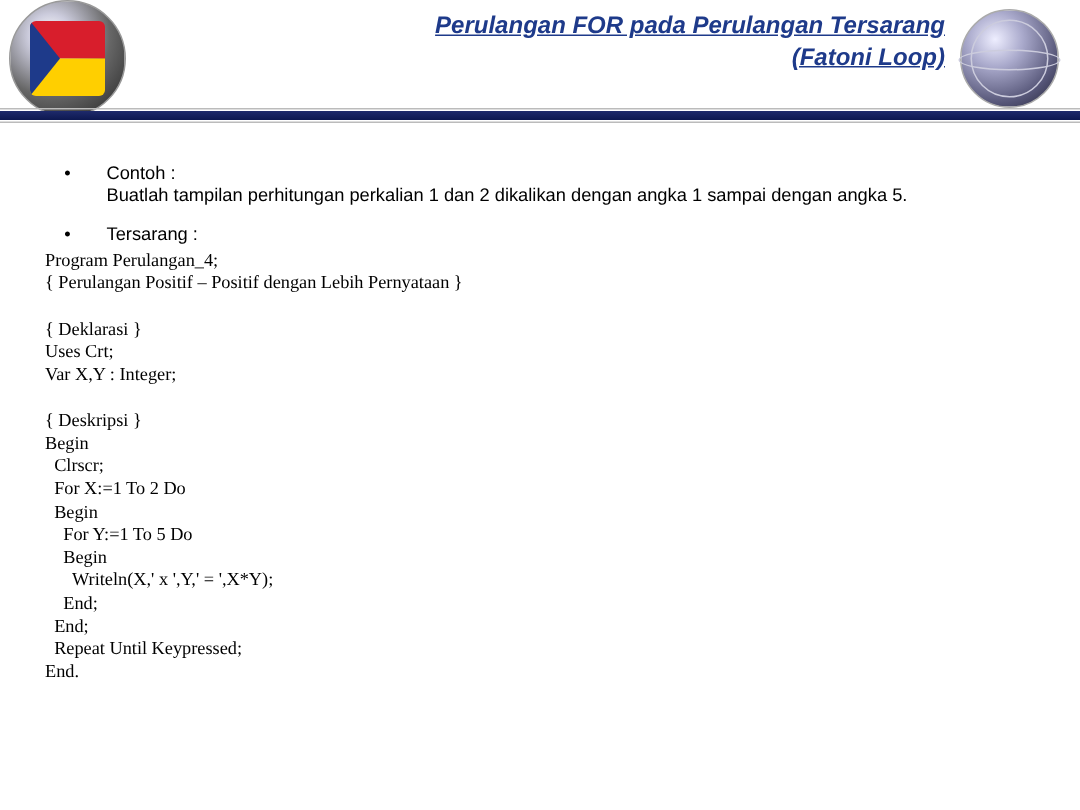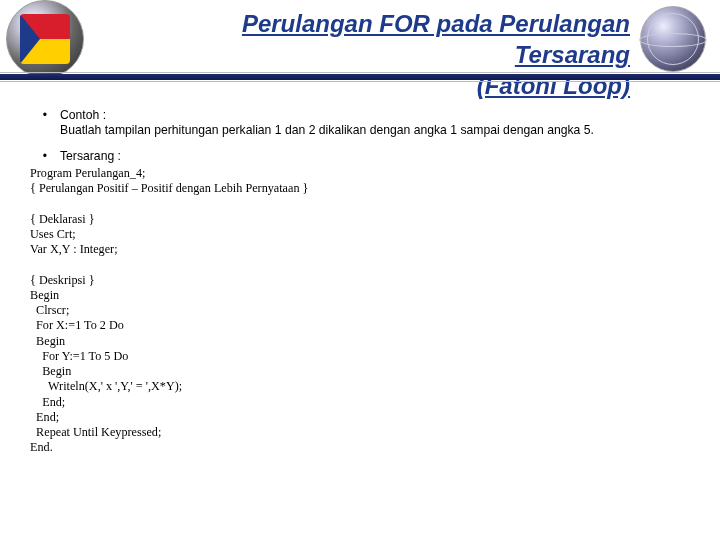--- a/index.html
+++ b/index.html
@@ -1,37 +1,37 @@
 <!DOCTYPE html>
 <html><head>
 <meta charset="utf-8">
 <style>
   * { margin: 0; padding: 0; box-sizing: border-box; }
   html, body { width: 720px; height: 540px; overflow: hidden; font-family: Verdana, Geneva, sans-serif; background: #fff; }
   .slide { position: relative; width: 720px; height: 540px; }
   .header { position: relative; height: 94px; }
-  .title { position: absolute; top: 8px; left: 160px; right: 90px; text-align: right; color: #1e3a8a; font-weight: bold; font-size: 24px; line-height: 1.3; font-style: italic; text-decoration: underline; }
+  .title { position: absolute; top: 8px; left: 160px; right: 90px; text-align: right; color: #1e3a8a; font-weight: bold; font-size: 16px; line-height: 1.3; font-style: italic; text-decoration: underline; }
   .logo-left { position: absolute; top: 0; left: 6px; width: 78px; height: 78px; }
   .logo-left .orb { position: absolute; top: 0; left: 0; width: 78px; height: 78px; border-radius: 50%; background: radial-gradient(circle at 35% 30%, #fff 0, #ccd 20%, #666 55%, #222 100%); border: 1px solid #999; }
   .logo-left .flag { position: absolute; top: 14px; left: 14px; width: 50px; height: 50px; border-radius: 4px; overflow: hidden; }
   .logo-left .flag .stripe-r { position: absolute; top: 0; left: 0; width: 50px; height: 25px; background: #d81e2c; }
   .logo-left .flag .stripe-y { position: absolute; top: 25px; left: 0; width: 50px; height: 25px; background: #ffcf00; }
   .logo-left .flag .tri { position: absolute; top: 0; left: 0; width: 0; height: 0; border-top: 25px solid transparent; border-bottom: 25px solid transparent; border-left: 20px solid #1e3a8a; }
   .globe-right { position: absolute; top: 6px; right: 14px; width: 66px; height: 66px; border-radius: 50%; background: radial-gradient(circle at 35% 30%, #eef 0, #aac 30%, #557 70%, #223 100%); border: 1px solid #aaa; }
   .globe-right::after, .globe-right::before { content: ""; position: absolute; border: 1px solid #ccd; border-radius: 50%; }
   .globe-right::before { top: 6px; left: 6px; right: 6px; bottom: 6px; }
   .globe-right::after { top: 26px; left: -2px; right: -2px; height: 12px; }
   .bar { position: absolute; bottom: 14px; left: 0; right: 0; height: 6px; background: linear-gradient(#1e2a6b, #0d1850); }
   .bar::before, .bar::after { content: ""; position: absolute; left: 0; right: 0; height: 1px; background: #bbb; }
   .bar::before { top: -2px; }
   .bar::after { bottom: -2px; }
   .content { padding: 14px 30px 0 30px; font-size: 12.2px; color: #000; line-height: 1.25; }
   .bullet-row { display: flex; margin-bottom: 10px; }
   .bullet { width: 30px; flex-shrink: 0; text-align: center; }
-  .bullet-text { flex: 1; }
+  .bullet-text { flex: 1; margin-left: 11px; }
   .code { font-family: Liberation Serif, serif; font-size: 12.2px; white-space: pre; margin-top: 2px; line-height: 1.25; }
   .footer { position: absolute; bottom: 0; left: 0; right: 0; height: 30px; font-size: 10px; }
   .footer-line { position: absolute; top: 0; left: 0; right: 0; height: 2px; background: #ccc; }
   .footer-gold { position: absolute; bottom: 12px; left: 0; width: 125px; height: 16px; background: linear-gradient(#f2d680, #d6a830); }
   .footer-left { position: absolute; bottom: 12px; left: 8px; }
   .footer-mid { position: absolute; bottom: 12px; left: 0; right: 0; text-align: center; }
   .footer-right { position: absolute; bottom: 12px; right: 14px; font-size: 13px; font-weight: bold; color: #000; }
 </style>
 </head>
 <body>

